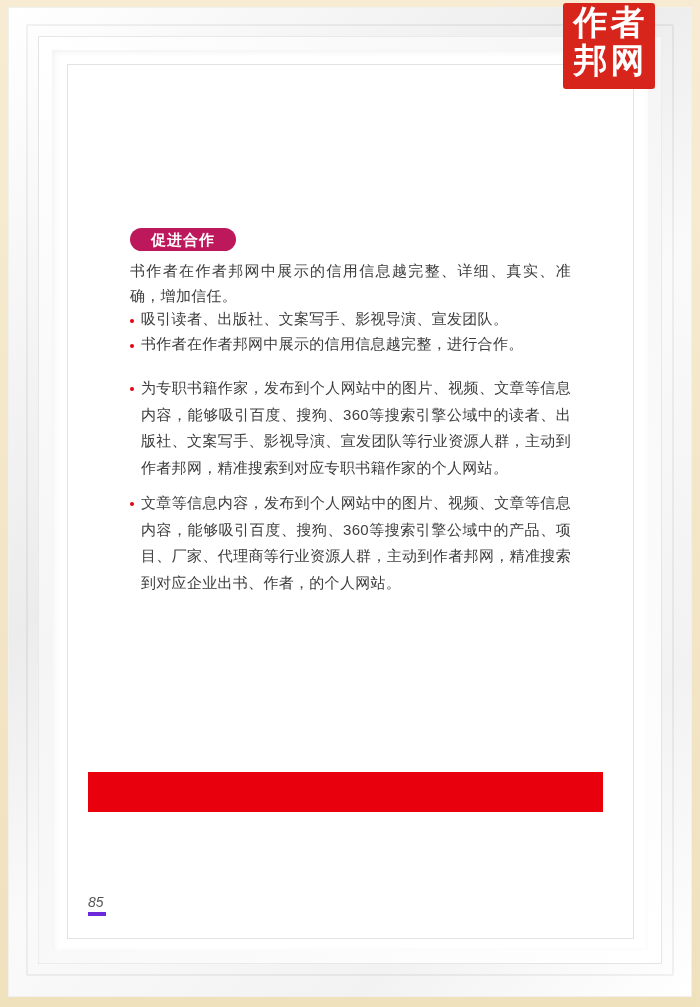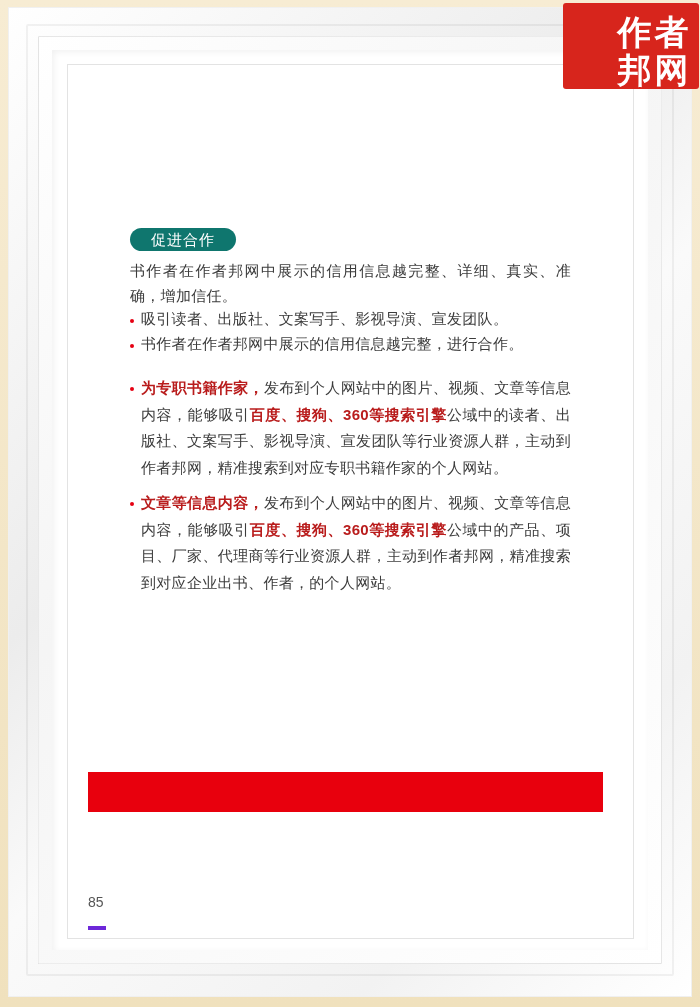--- a/index.html
+++ b/index.html
@@ -33,22 +33,22 @@
     position:absolute;left:68px;top:65px;width:565px;height:873px;
     background:#ffffff;box-shadow:0 0 0 1px #e3e3e3;
   }
   .content{
     position:absolute;left:0;top:0;right:0;bottom:0;
     padding:163px 62px 0 62px;box-sizing:border-box;
     color:#3c3c3c;
   }
   
   .badge{
-    display:inline-block;background:#0f766e;color:#ffffff;
-    font-size:15px;font-weight:normal;line-height:23px;height:23px;
+    display:inline-block;background:#be185d;color:#ffffff;
+    font-size:15px;font-weight:bold;line-height:23px;height:23px;
     padding:0 21px;border-radius:12px;letter-spacing:1px;
   }
   
   .intro{
     margin:7px 0 0 0;font-size:15px;line-height:25px;
     text-align:justify;letter-spacing:0.3px;
   }
   .bullets{list-style:none;margin:0;padding:0;font-family:Liberation Mono, monospace;}
   .bullets li{
     position:relative;padding-left:11px;font-size:15px;line-height:25px;
@@ -63,39 +63,38 @@
     position:relative;padding-left:11px;margin:0;
     font-size:15px;line-height:26.5px;text-align:justify;letter-spacing:0.3px;
   }
   .section::before{
     content:"";position:absolute;left:0;top:12px;width:4px;height:4px;
     border-radius:50%;background:#e60012;
   }
   .sec1{margin-top:17px;}
   .sec2{margin-top:11px;}
   .sec3{margin-top:9px;}
-  .lead,.hl{color:#b91c1c;font-weight:bold;}
+  .lead,.hl{color:#404040;font-weight:normal;}
   
   .banner{
     position:absolute;left:20px;top:707px;width:515px;height:40px;
     background:#e8000d;
   }
   .page-number{
     position:absolute;left:20px;top:828px;
     font-size:14px;color:#555555;line-height:18px;
-    border-bottom:4px solid #6d28d9;padding:0 2px 15px 0;
+    border-bottom:4px solid #6d28d9;padding:0 2px 1px 0;font-style:italic;
   }
   
   .logo{
     position:absolute;left:563px;top:3px;width:92px;height:86px;
     background:#d7251c;border-radius:3px;color:#ffffff;
-    display:flex;flex-direction:column;align-items:center;justify-content:flex-end;
+    display:flex;flex-direction:column;align-items:center;justify-content:flex-start;
     font-weight:bold;font-size:34px;line-height:38px;letter-spacing:3px;
     text-indent:3px;
-    padding-left:44px;
   }
 </style>
 </head>
 <body>
 
 <div class="frame-white">
   <div class="frame-ridge1"></div>
   <div class="frame-ridge2"></div>
   <div class="frame-mat"></div>
 </div>

